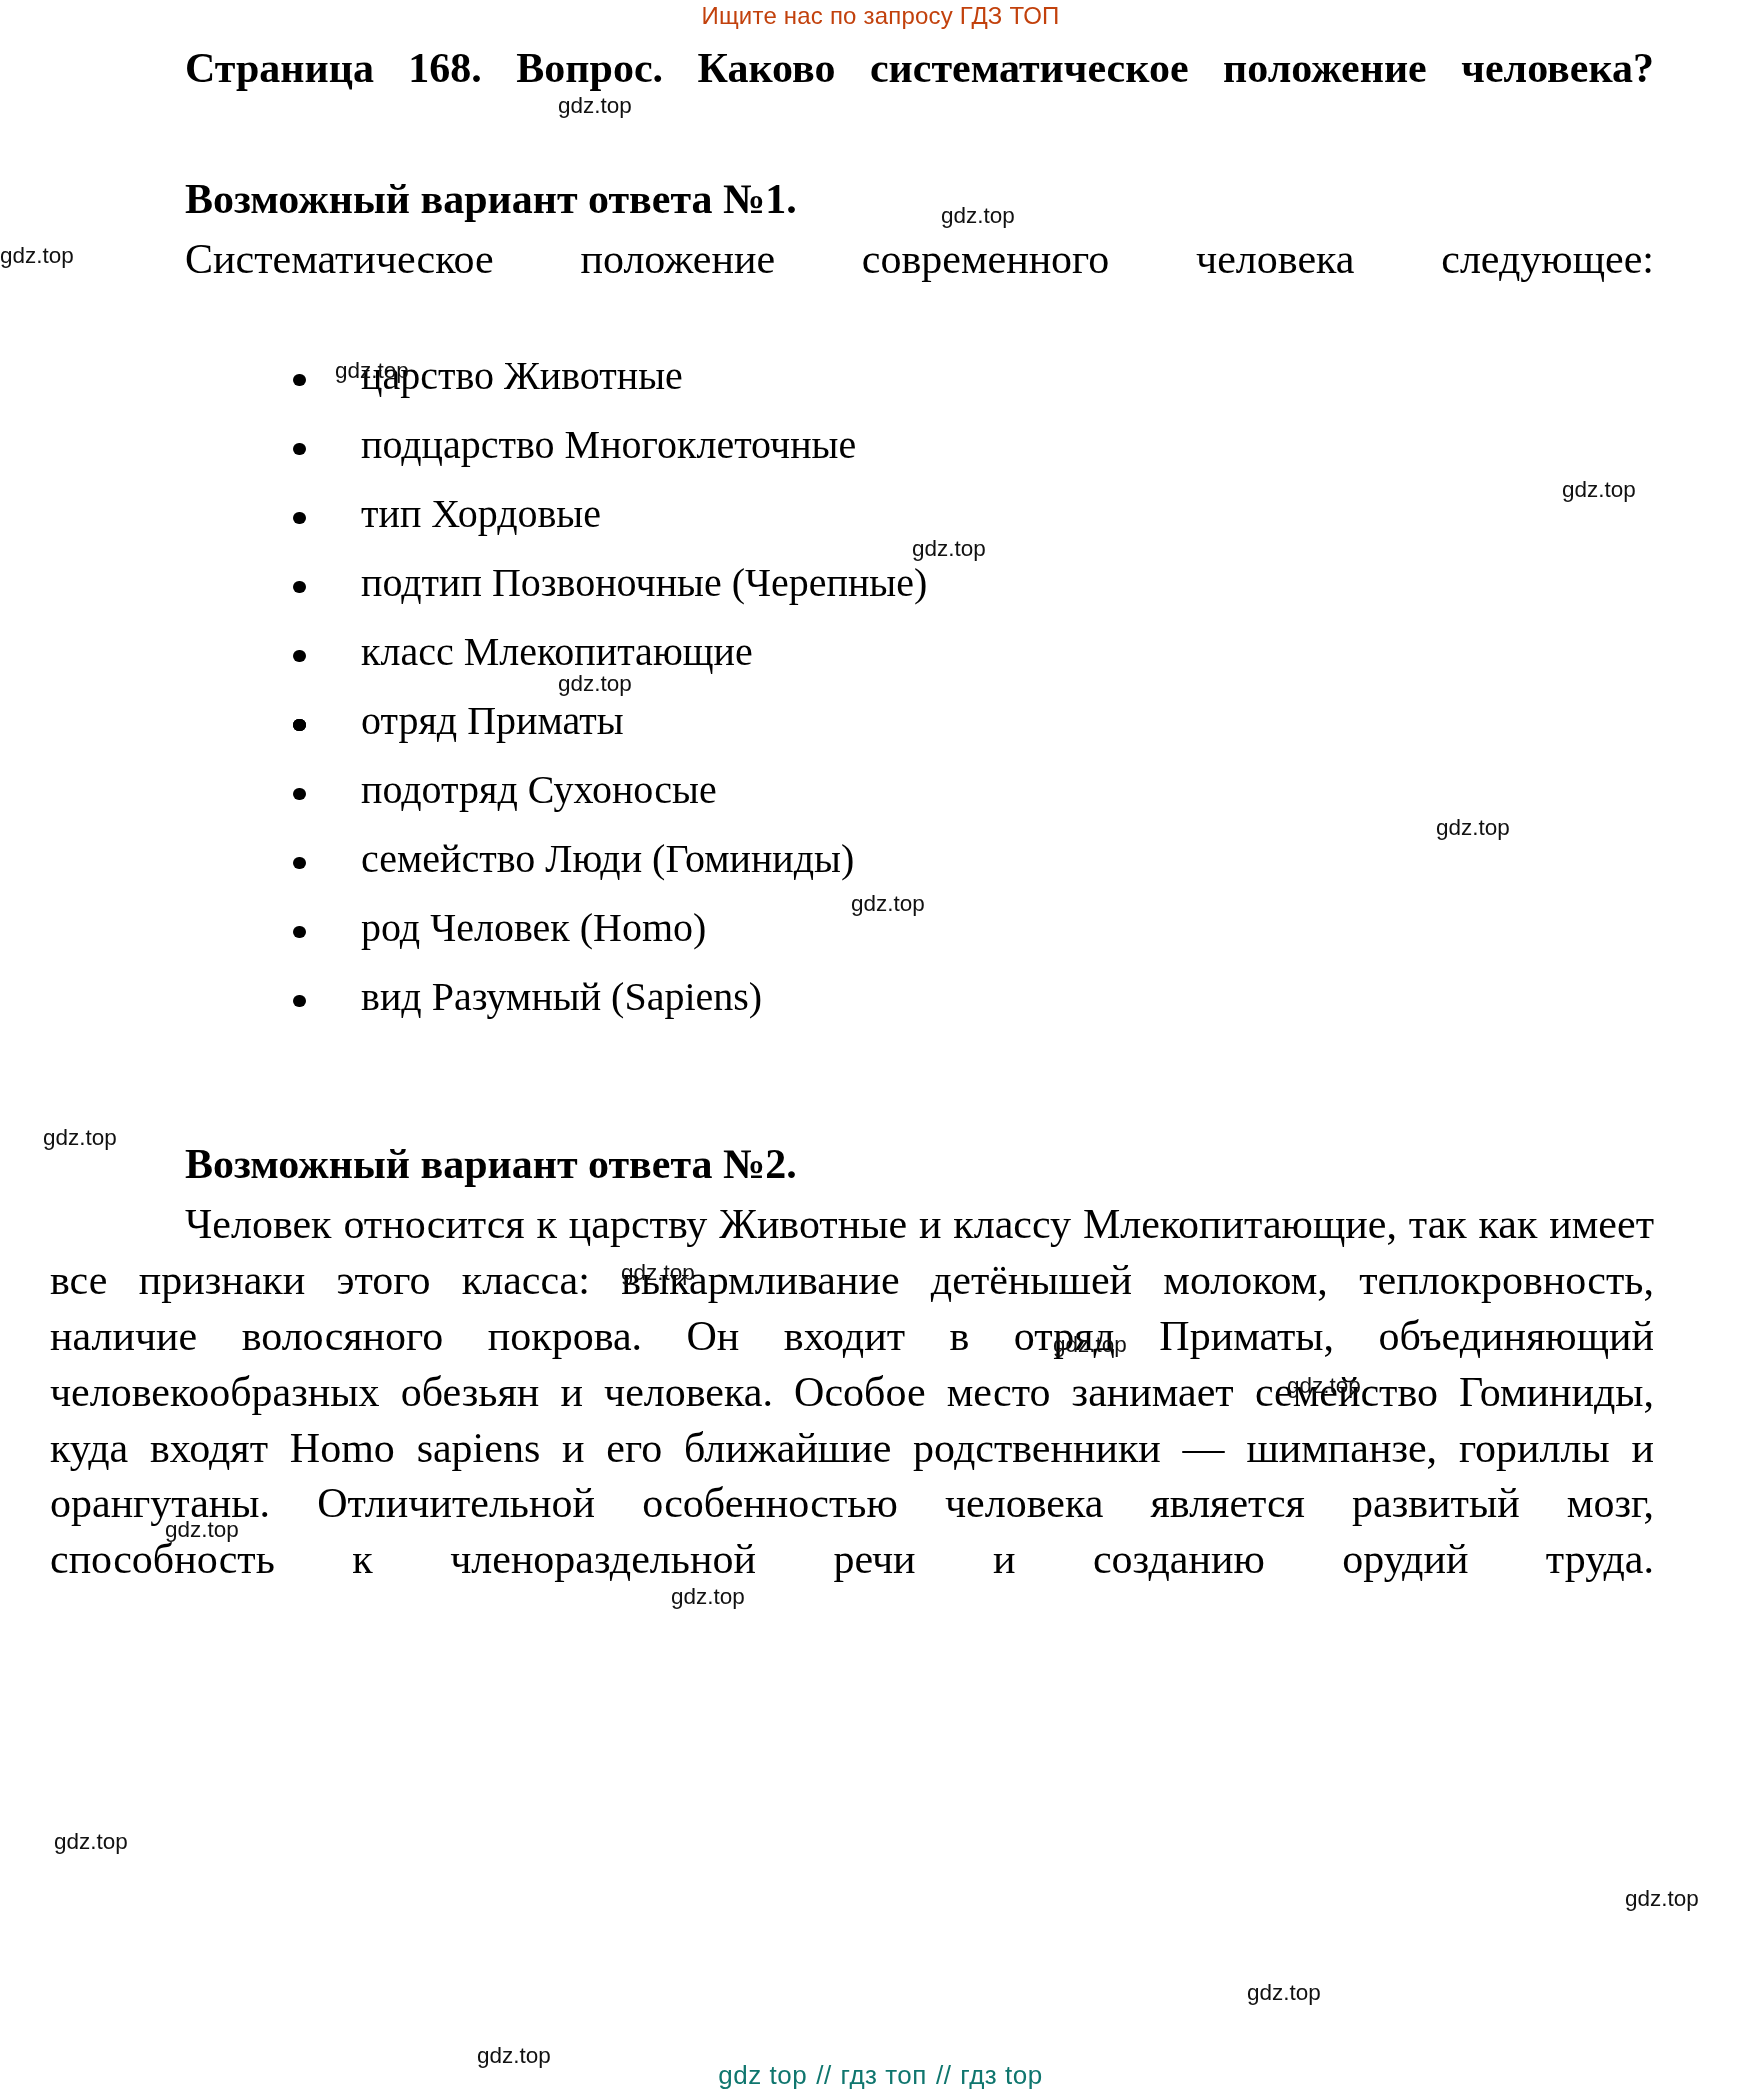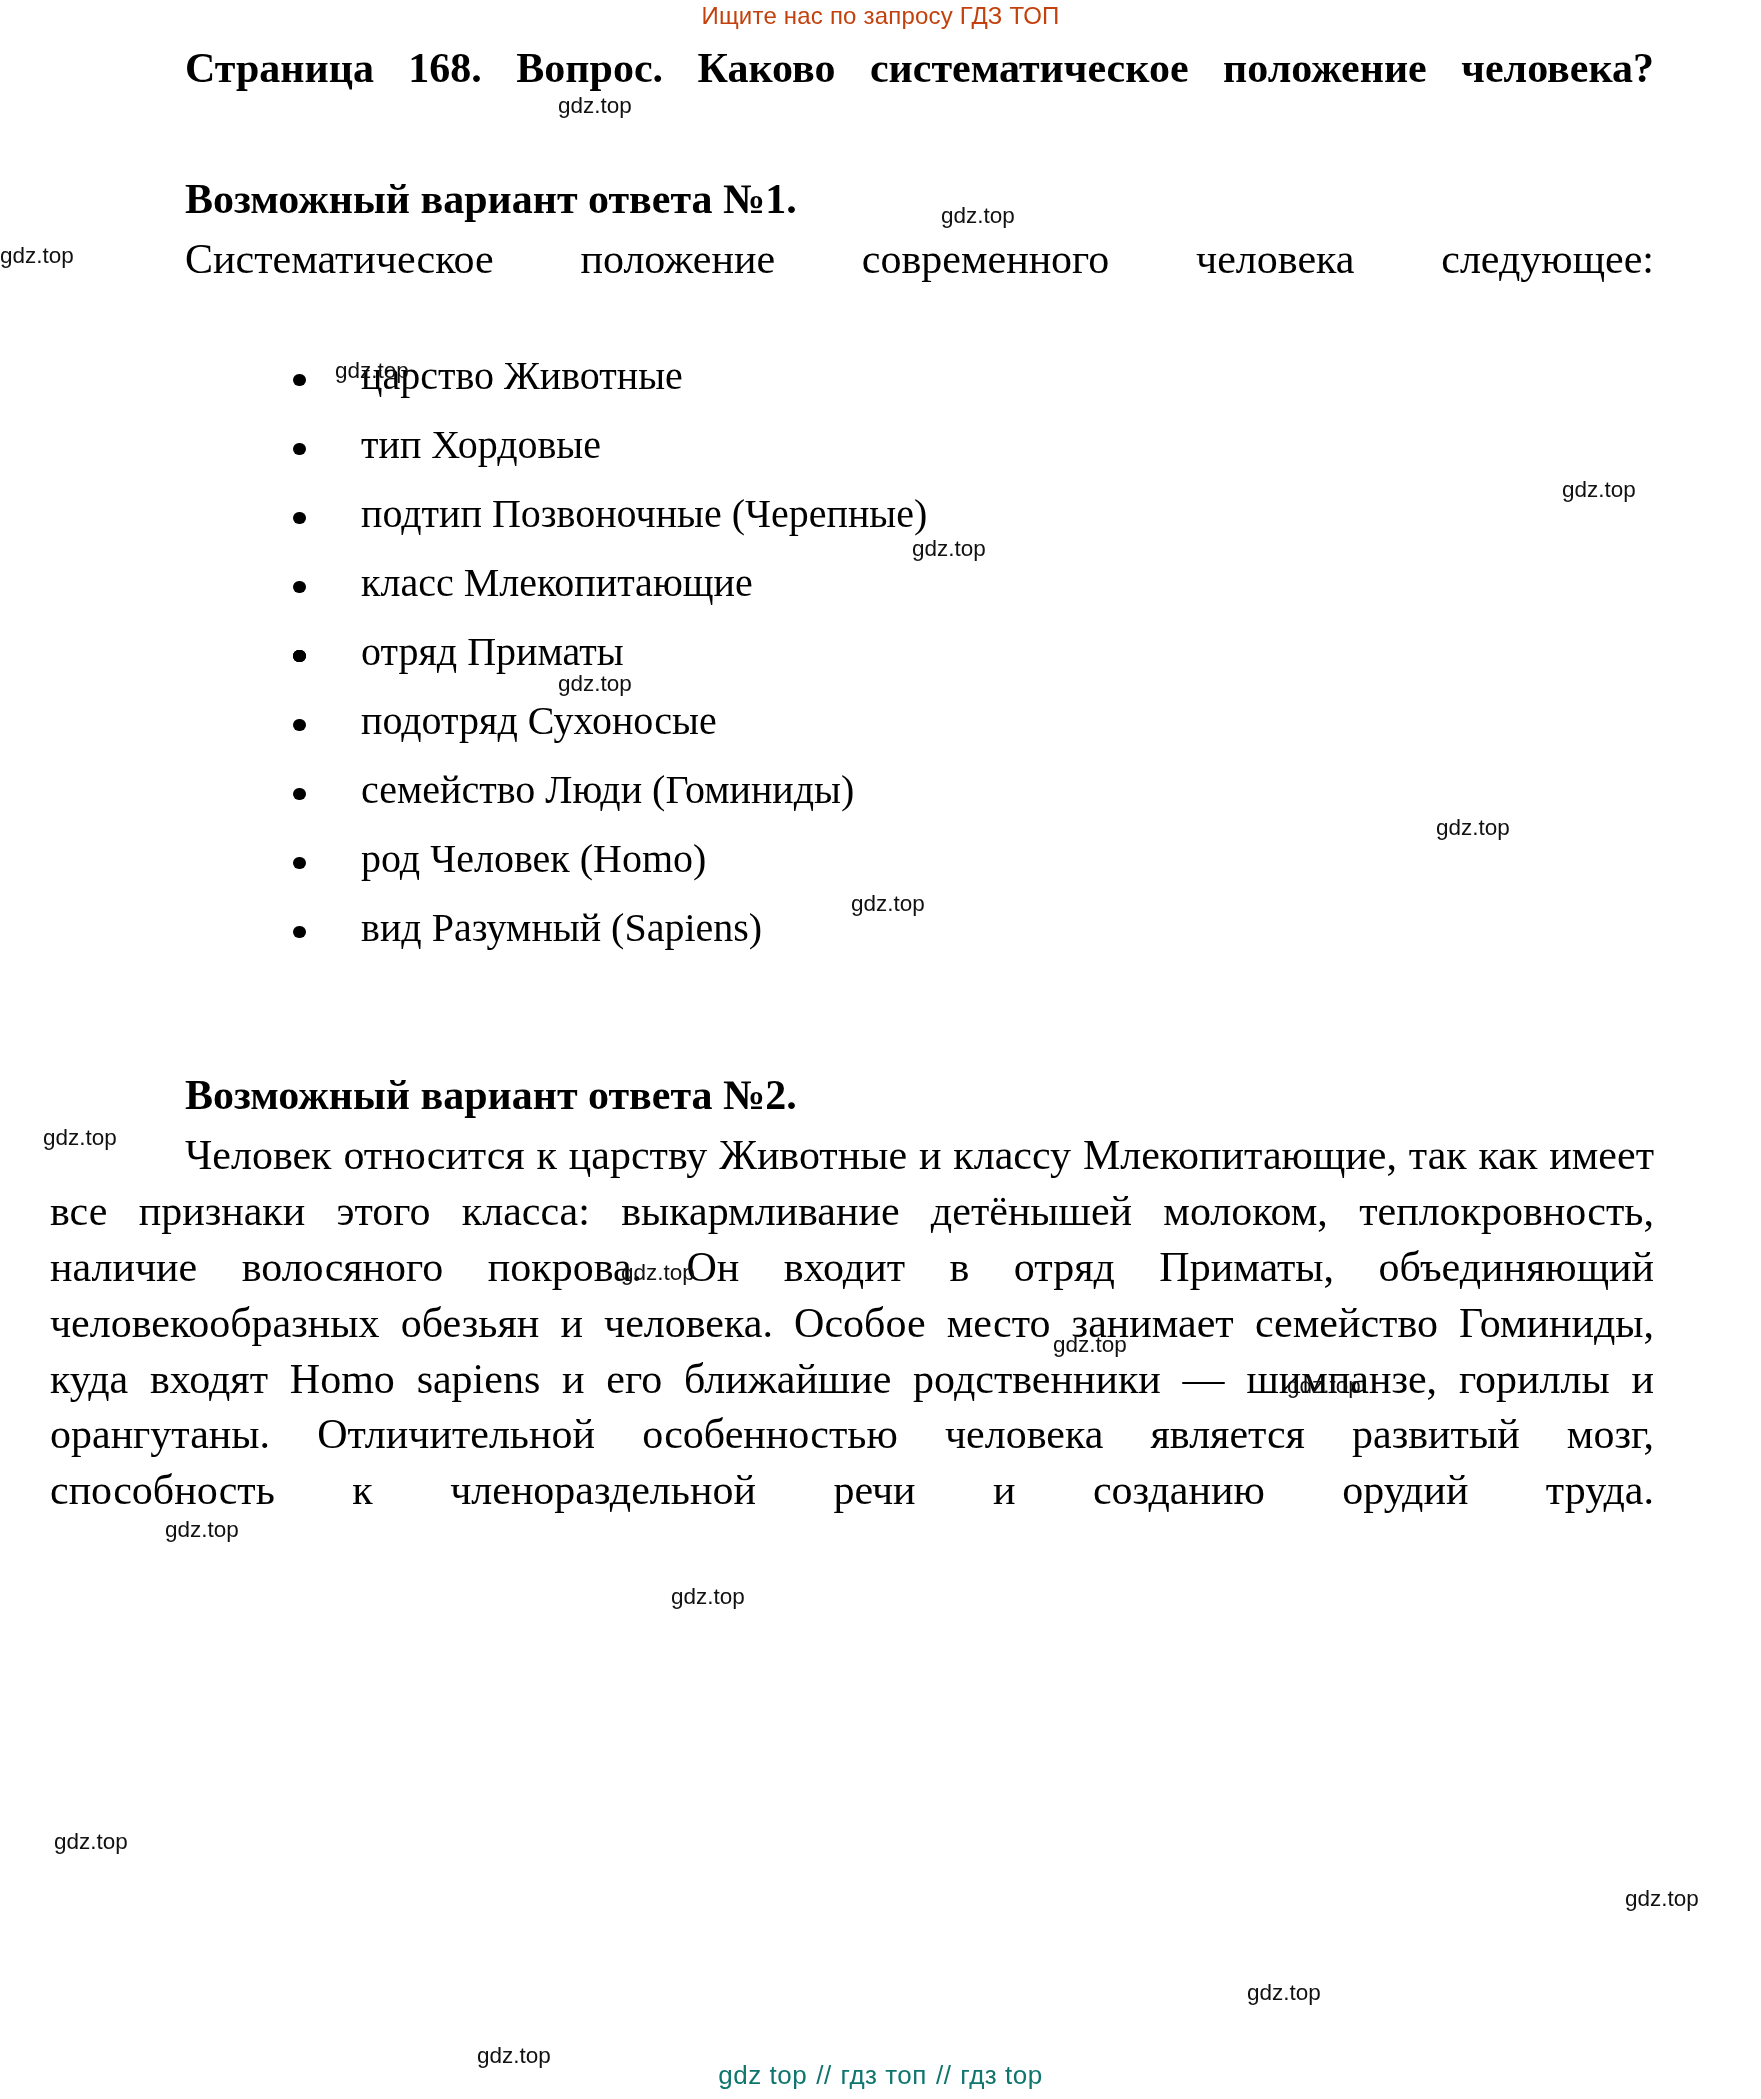--- a/index.html
+++ b/index.html
@@ -150,20 +150,24 @@
     <h1 class="q-title">Страница 168. Вопрос. Каково систематическое положение человека?</h1>
 
     <h2 class="variant-title">Возможный вариант ответа №1.</h2>
 
     <p class="para flow">Систематическое положение современного человека следующее:</p>
 
     <ul class="tax-list">
       <li>
         <span class="bullet"></span>
         <span>царство Животные</span>
+      </li>
+      <li>
+        <span class="bullet"></span>
+        <span>подцарство Многоклеточные</span>
       </li>
       <li>
         <span class="bullet"></span>
         <span>тип Хордовые</span>
       </li>
       <li>
         <span class="bullet"></span>
         <span>подтип Позвоночные (Черепные)</span>
       </li>
       <li>

